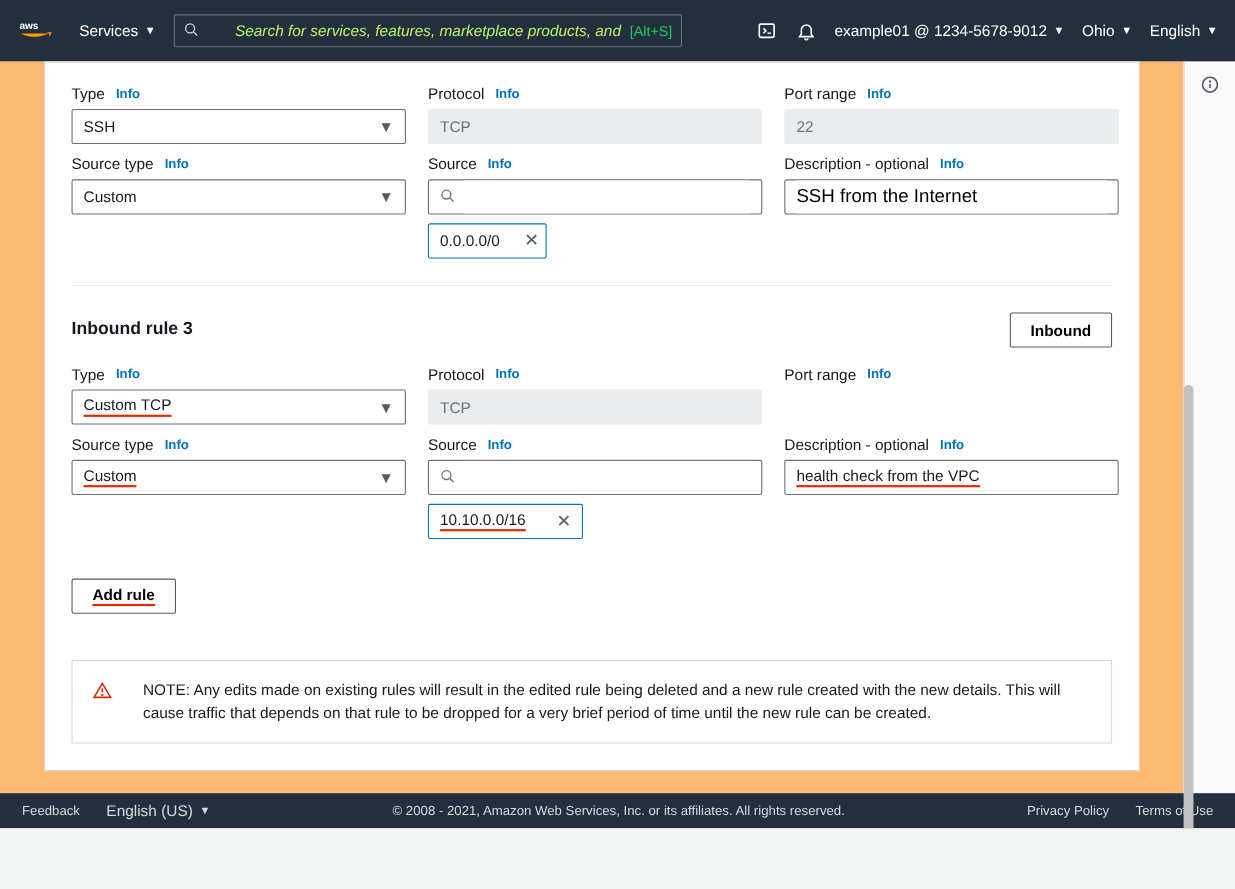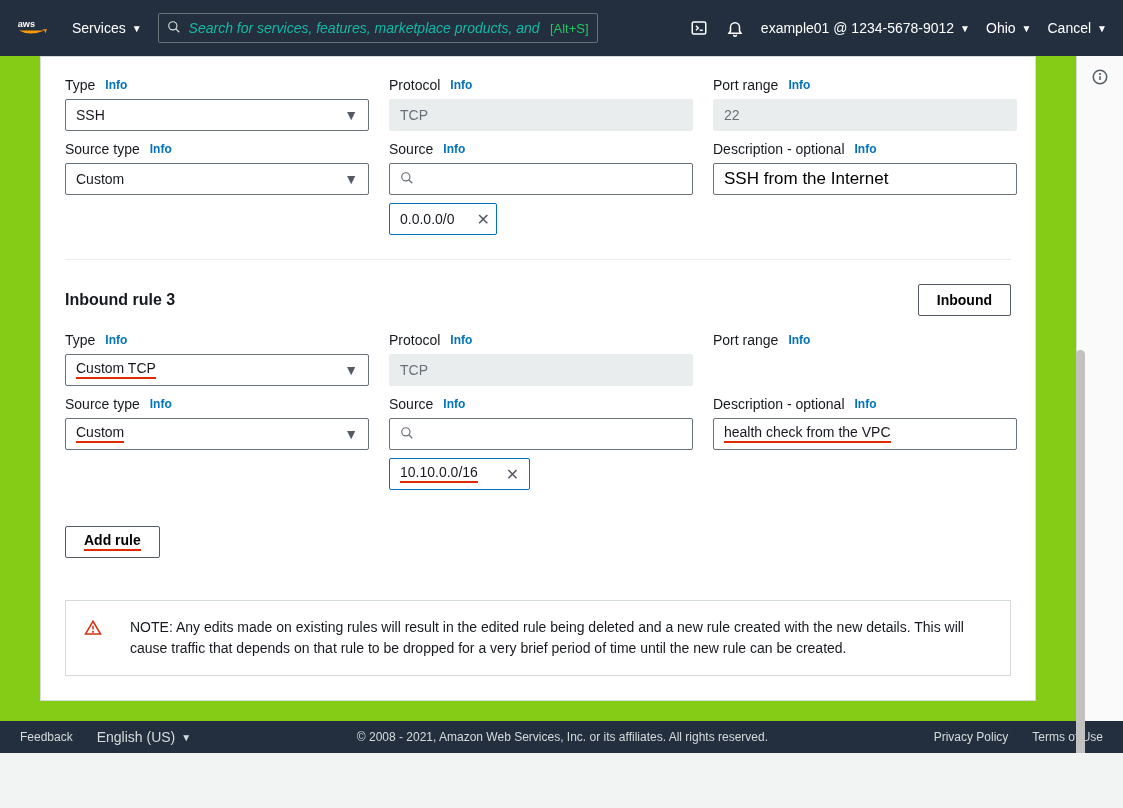--- a/index.html
+++ b/index.html
@@ -4,27 +4,27 @@
 <style>
   * { box-sizing: border-box; margin: 0; padding: 0; }
   body { font-family: "Amazon Ember", "Helvetica Neue", Arial, sans-serif; font-size: 14px; color: #16191f; background: #f2f3f3; width: 1123px; }
   
   .topnav { height: 56px; background: #232f3e; display: flex; align-items: center; color: #fff; padding: 0 16px; gap: 16px; }
   .aws-logo { display:flex; align-items:center; }
   .aws-logo svg { height: 22px; }
   .nav-item { display: flex; align-items: center; gap: 6px; font-size: 14px; cursor: pointer; }
   .caret { font-size: 10px; }
   .searchbox { flex: 0 0 440px; height: 30px; background: #232f3e; border: 1px solid #687078; border-radius: 2px; display: flex; align-items: center; padding: 0 8px; gap: 8px; color: #d5dbdb; }
-  .searchbox .ph { font-style: italic; color: #14b8a6; flex: 1; white-space: nowrap; overflow: hidden; text-overflow: clip; }
+  .searchbox .ph { font-style: italic; color: #bef264; flex: 1; white-space: nowrap; overflow: hidden; text-overflow: clip; margin-left: 25px; }
   .searchbox .kbd { color: #22c55e; font-size: 13px; }
   .spacer { flex: 1; }
   .icon-btn { width: 20px; height: 20px; display:flex; align-items:center; justify-content:center; cursor:pointer; }
   
   .outer { display:flex; }
-  .main { width: 1076px; background: #84cc16; }
+  .main { width: 1076px; background: #fdba74; }
   .rightgutter { width: 47px; background: #fafafa; border-left: 1px solid #d5dbdb; padding-top: 12px; display:flex; justify-content:center; }
   .panel { margin: 0 40px 20px 40px; background: #fff; border: 1px solid #d5dbdb; border-radius: 0 0 0 0; padding: 20px 24px 24px 24px; }
   .panel .grid { display: grid; grid-template-columns: 304px 304px 304px; gap: 0 20px; }
   .label-row { display:flex; align-items:center; gap:10px; margin-bottom: 6px; }
   .label { font-size: 14px; color: #16191f; }
   .info { color: #0073bb; font-size: 12px; font-weight: 700; cursor:pointer; }
   .select, .input, .readonly {
     width: 100%; height: 32px; border: 1px solid #687078; border-radius: 2px;
     font-size: 14px; padding: 0 10px; display:flex; align-items:center; background:#fff;
   }
@@ -102,21 +102,21 @@
   </div>
   <div class="nav-item">
     <span>example01 @ 1234-5678-9012</span>
     <span class="caret">▼</span>
   </div>
   <div class="nav-item">
     <span>Ohio</span>
     <span class="caret">▼</span>
   </div>
   <div class="nav-item">
-    <span>Cancel</span>
+    <span>English</span>
     <span class="caret">▼</span>
   </div>
 </div>
 
 <div class="outer">
 <div class="main">
 
   <div class="panel">
 
     <div class="grid">

